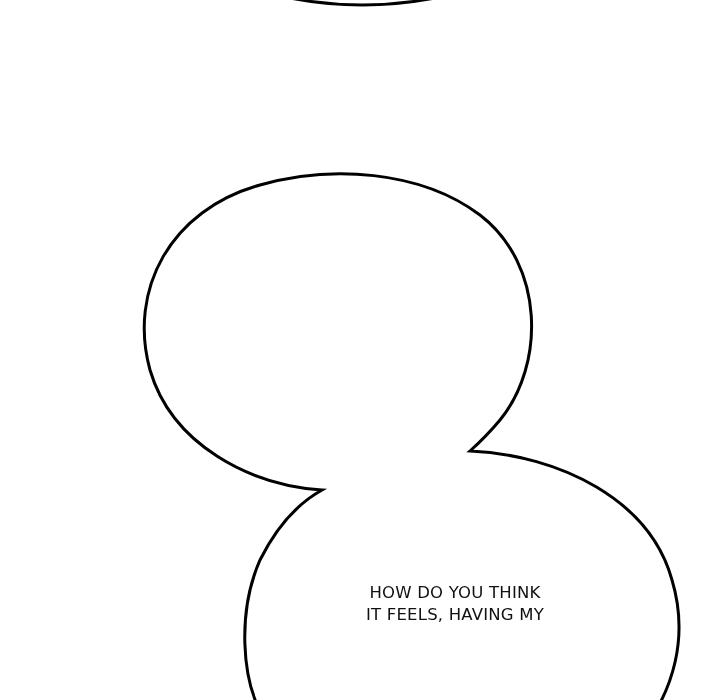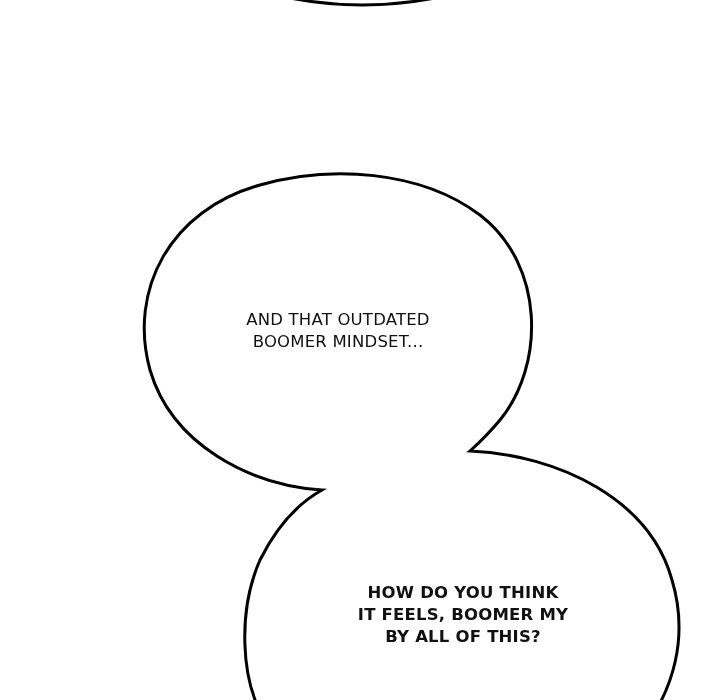--- a/index.html
+++ b/index.html
@@ -38,24 +38,23 @@
     }
     .bubble-text .line {
       display: block;
     }
     #text-1 {
       left: 238px;
       top: 309px;
       width: 200px;
     }
     #text-2 {
-      left: 353px;
+      left: 345px;
       top: 582px;
       width: 220px;
-      font-weight: bold;
     }
   </style>
 </head>
 <body>
 
 <div class="panel">
   <svg class="bubbles" viewBox="0 0 720 700">
 
     <path d="M 290 -2 Q 362 12 435 -2" fill="#ffffff" stroke="#000000" stroke-width="3"></path>
 
@@ -67,23 +66,18 @@
             C 545 265, 545 365, 500 420
             C 490 432, 480 442, 470 451
             C 560 455, 650 500, 672 580
             C 690 640, 670 690, 650 720
             L 265 720
             C 240 680, 238 610, 260 560
             C 275 530, 295 505, 322 490
             Z" fill="#ffffff" stroke="#000000" stroke-width="3" stroke-linejoin="miter"></path>
   </svg>
 
-  <div class="bubble-text" id="text-1">
-    <span class="line">AND THAT OUTDATED</span>
-    <span class="line">BOOMER MINDSET...</span>
-  </div>
 
   <div class="bubble-text" id="text-2">
     <span class="line">HOW DO YOU THINK</span>
-    <span class="line">IT FEELS, BOOMER MY</span>
-    <span class="line">BY ALL OF THIS?</span>
+    <span class="line">IT FEELS, HAVING MY</span>
   </div>
 </div>
 
 </body></html>

